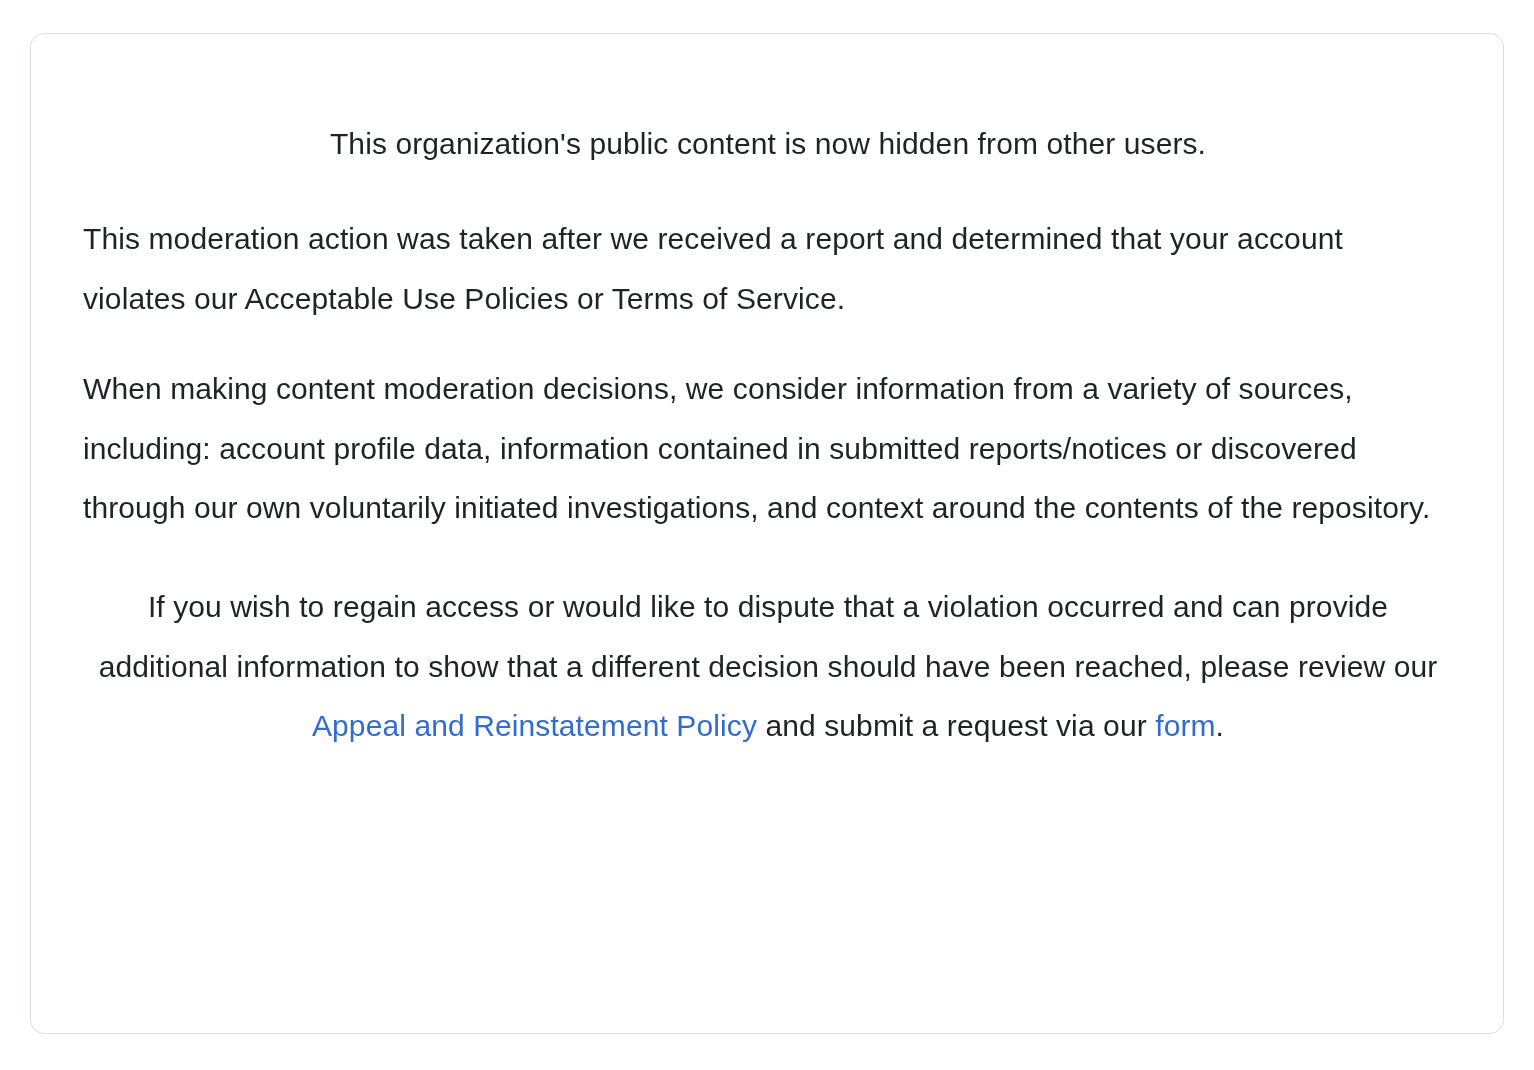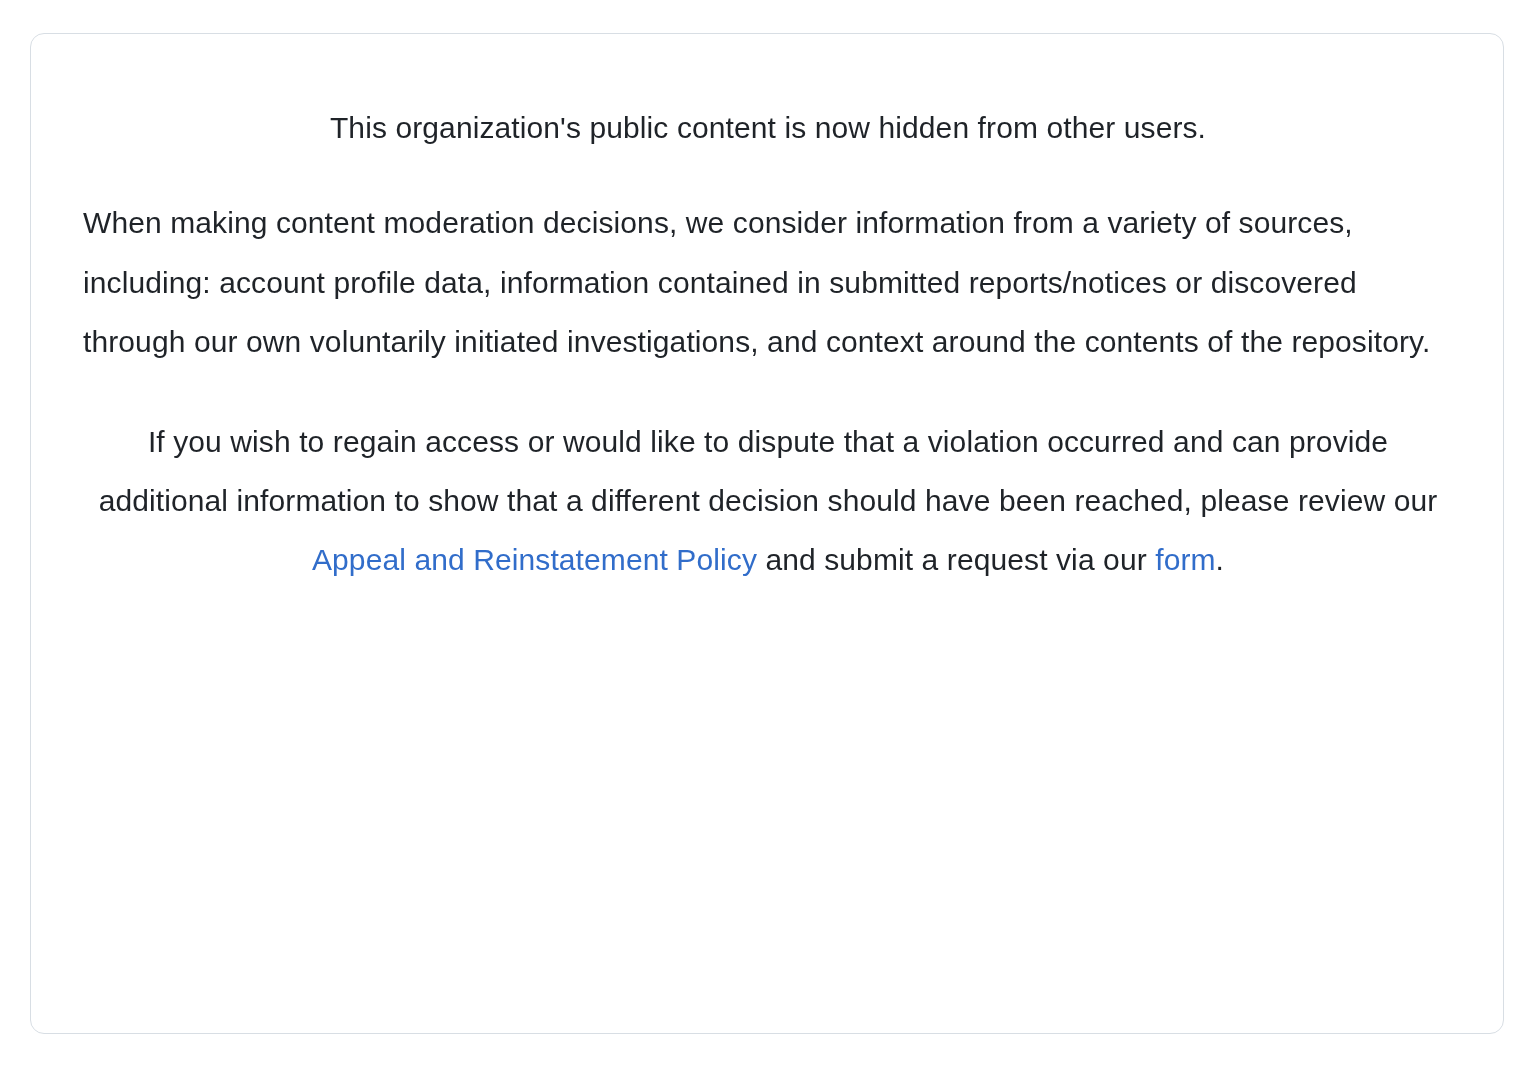--- a/index.html
+++ b/index.html
@@ -20,21 +20,21 @@
     height: 1070px;
     padding: 33px 30px 36px 30px;
   }
   .notice-card {
     box-sizing: border-box;
     width: 100%;
     height: 100%;
     border: 1px solid #d8dee4;
     border-radius: 14px;
     background: #ffffff;
-    padding: 64px 50px 40px 52px;
+    padding: 80px 50px 40px 52px;
   }
   .notice-body {
     font-size: 30px;
     line-height: 1.98;
     color: #1f2328;
     letter-spacing: 0.1px;
   }
   .para {
     margin: 0 0 31px 0;
   }
@@ -59,20 +59,21 @@
 </style>
 </head>
 <body>
 
 <div class="page">
   <div class="notice-card">
     <div class="notice-body">
 
       <p class="para centered first">This organization's public content is now hidden from other users.</p>
 
+      <p class="para">This moderation action was taken after we received a report and determined that your account violates our Acceptable Use Policies or Terms of Service.</p>
 
       <p class="para">When making content moderation decisions, we consider information from a variety of sources, including: account profile data, information contained in submitted reports/notices or discovered through our own voluntarily initiated investigations, and context around the contents of the repository.</p>
 
       <p class="para centered last">
         <span>If you wish to regain access or would like to dispute that a violation occurred and can provide additional information to show that a different decision should have been reached, please review our </span><a class="link" href="#">Appeal and Reinstatement Policy</a><span> and submit a request via our </span><a class="link" href="#">form</a><span>.</span>
       </p>
 
     </div>
   </div>
 </div>

